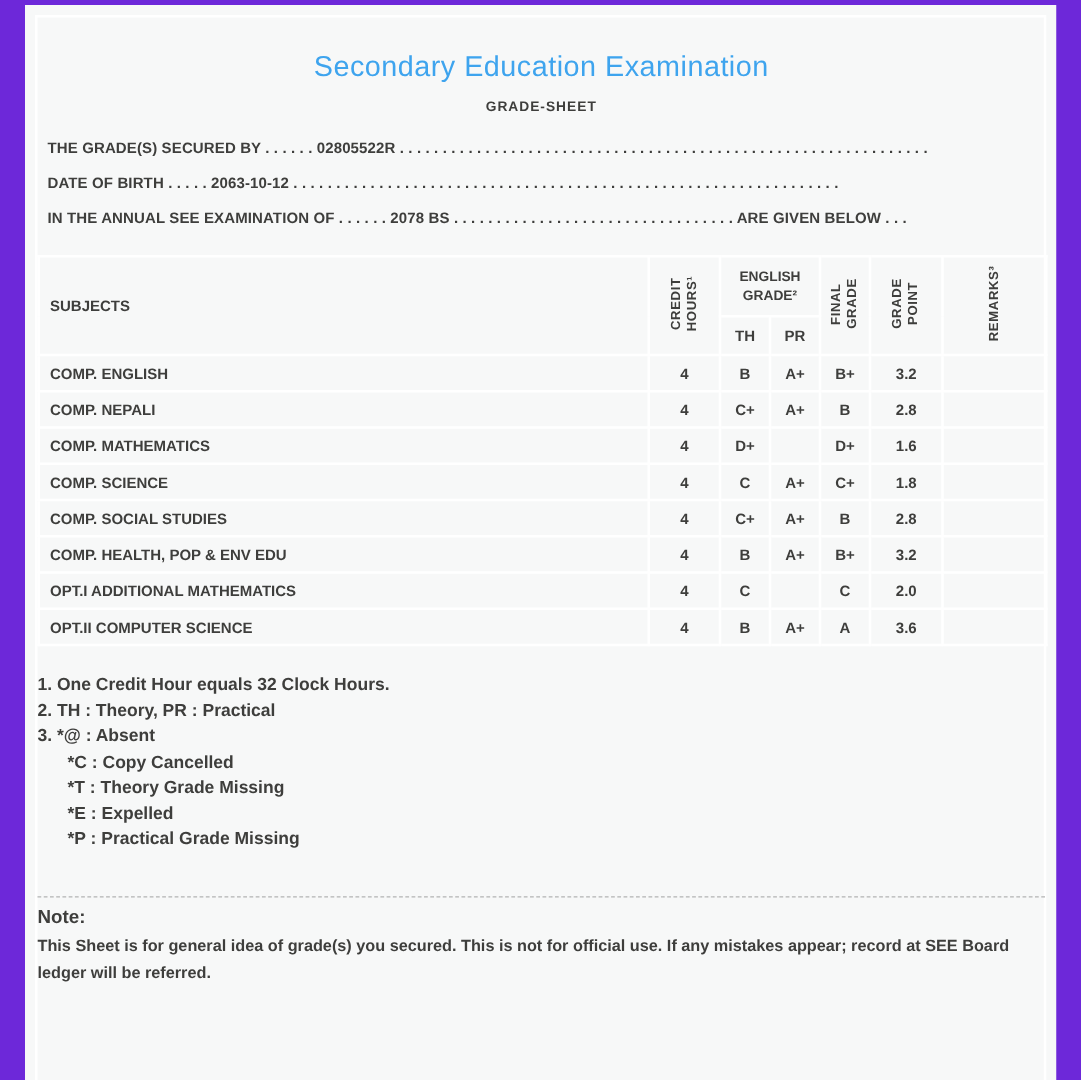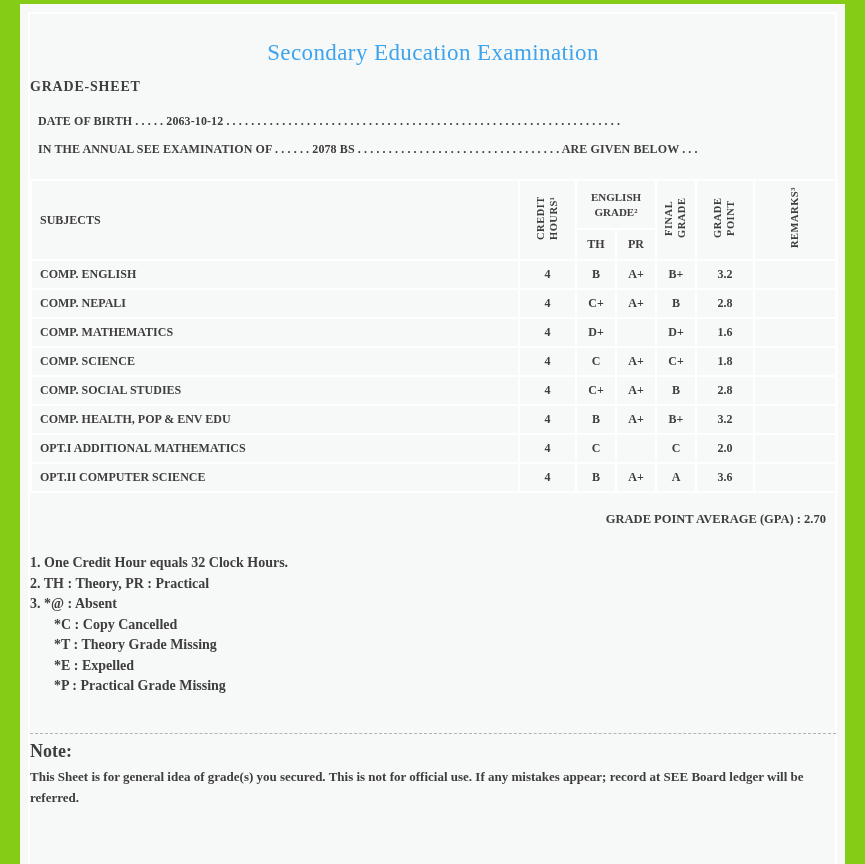--- a/index.html
+++ b/index.html
@@ -1,23 +1,23 @@
 <!DOCTYPE html>
 <html><head>
 <meta charset="utf-8">
 <style>
   * { margin: 0; padding: 0; box-sizing: border-box; }
   html, body { background: #ffffff; }
   .screen {
     position: relative;
     width: 865px;
     height: 864px;
-    background: #84cc16;
+    background: #6d28d9;
     overflow: hidden;
-    font-family: Liberation Serif, serif;
+    font-family: Liberation Sans, sans-serif;
     color: #3e3e3c;
   }
   .panel {
     position: absolute;
     left: 20px; top: 4px;
     width: 825px; height: 860px;
     background: #f7f8f8;
     overflow: hidden;
   }
   .inner-border {
@@ -33,22 +33,22 @@
     padding-top: 36px;
   }
   .title {
     text-align: center;
     font-size: 23px;
     font-weight: 400;
     letter-spacing: 0.4px;
     color: #3ea4ee;
   }
   .subtitle {
-    text-align: left;
-    font-size: 14px;
+    text-align: center;
+    font-size: 11px;
     font-weight: 700;
     letter-spacing: 0.8px;
     margin-top: 13px;
   }
   .stu-lines { margin-top: 12px; }
   .stu-line {
     font-size: 12px;
     font-weight: 700;
     line-height: 28px;
     padding-left: 8px;
@@ -110,21 +110,21 @@
     line-height: 20.5px;
   }
   .footnotes .indent { padding-left: 24px; }
   .note-sep {
     margin-top: 36px;
     border-top: 1px dashed #b3b3b3;
     height: 0;
   }
   .note-label {
     margin-top: 7px;
-    font-size: 18px;
+    font-size: 15px;
     font-weight: 700;
   }
   .note-text {
     margin-top: 4px;
     font-size: 13px;
     font-weight: 700;
     line-height: 21.5px;
     max-width: 800px;
   }
 </style>
@@ -133,20 +133,21 @@
 
 <div class="screen">
   <div class="panel">
     <div class="inner-border"></div>
     <div class="content">
 
       <div class="title">Secondary Education Examination</div>
       <div class="subtitle">GRADE-SHEET</div>
 
       <div class="stu-lines">
+        <div class="stu-line">THE GRADE(S) SECURED BY . . . . . . 02805522R . . . . . . . . . . . . . . . . . . . . . . . . . . . . . . . . . . . . . . . . . . . . . . . . . . . . . . . . . . . . . .</div>
         <div class="stu-line">DATE OF BIRTH . . . . . 2063-10-12 . . . . . . . . . . . . . . . . . . . . . . . . . . . . . . . . . . . . . . . . . . . . . . . . . . . . . . . . . . . . . . . .</div>
         <div class="stu-line">IN THE ANNUAL SEE EXAMINATION OF . . . . . . 2078 BS . . . . . . . . . . . . . . . . . . . . . . . . . . . . . . . . . ARE GIVEN BELOW . . .</div>
       </div>
 
       <table class="grades">
         <colgroup>
           <col style="width:488px">
             <col style="width:57px">
             <col style="width:40px">
             <col style="width:40px">
@@ -238,21 +239,20 @@
             <td>B</td>
             <td>A+</td>
             <td>A</td>
             <td>3.6</td>
             <td></td>
           </tr>
         </tbody>
       </table>
 
       <div class="summary">
-        <div>GRADE POINT AVERAGE (GPA) : 2.70</div>
       </div>
 
       <div class="footnotes">
         <div>1. One Credit Hour equals 32 Clock Hours.</div>
         <div>2. TH : Theory, PR : Practical</div>
         <div>3. *@ : Absent</div>
         <div class="indent">*C : Copy Cancelled</div>
         <div class="indent">*T : Theory Grade Missing</div>
         <div class="indent">*E : Expelled</div>
         <div class="indent">*P : Practical Grade Missing</div>

